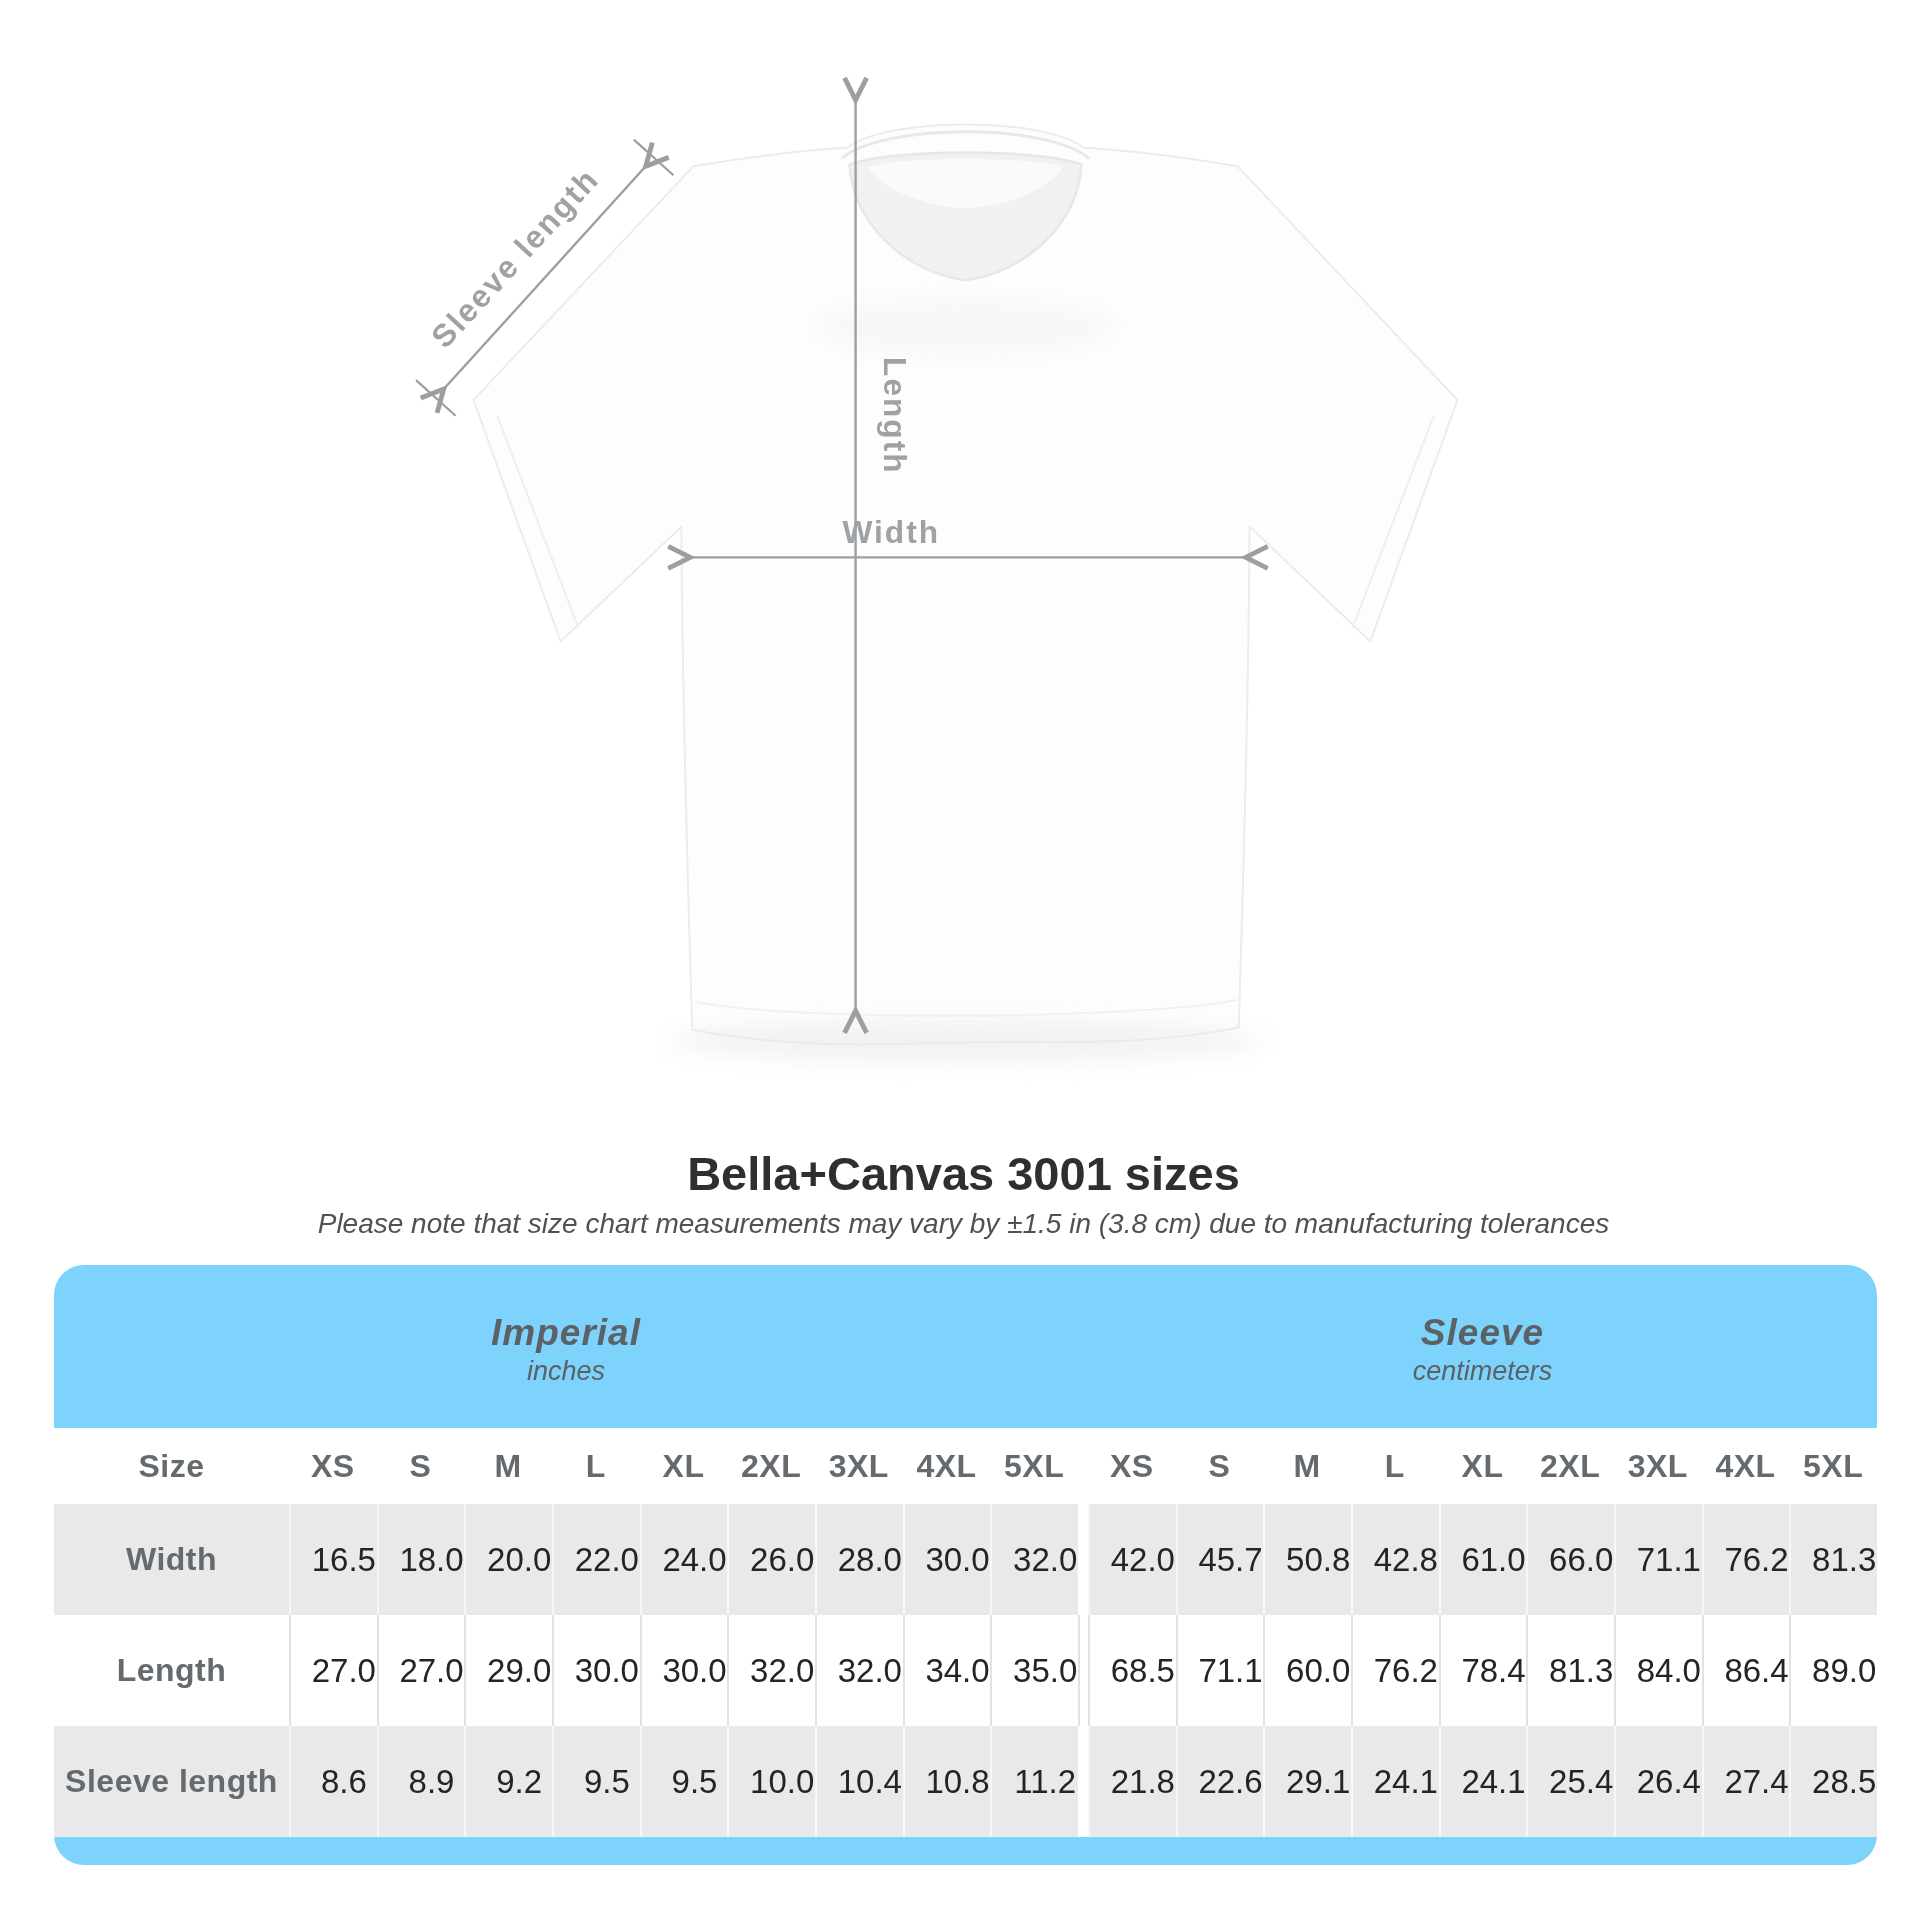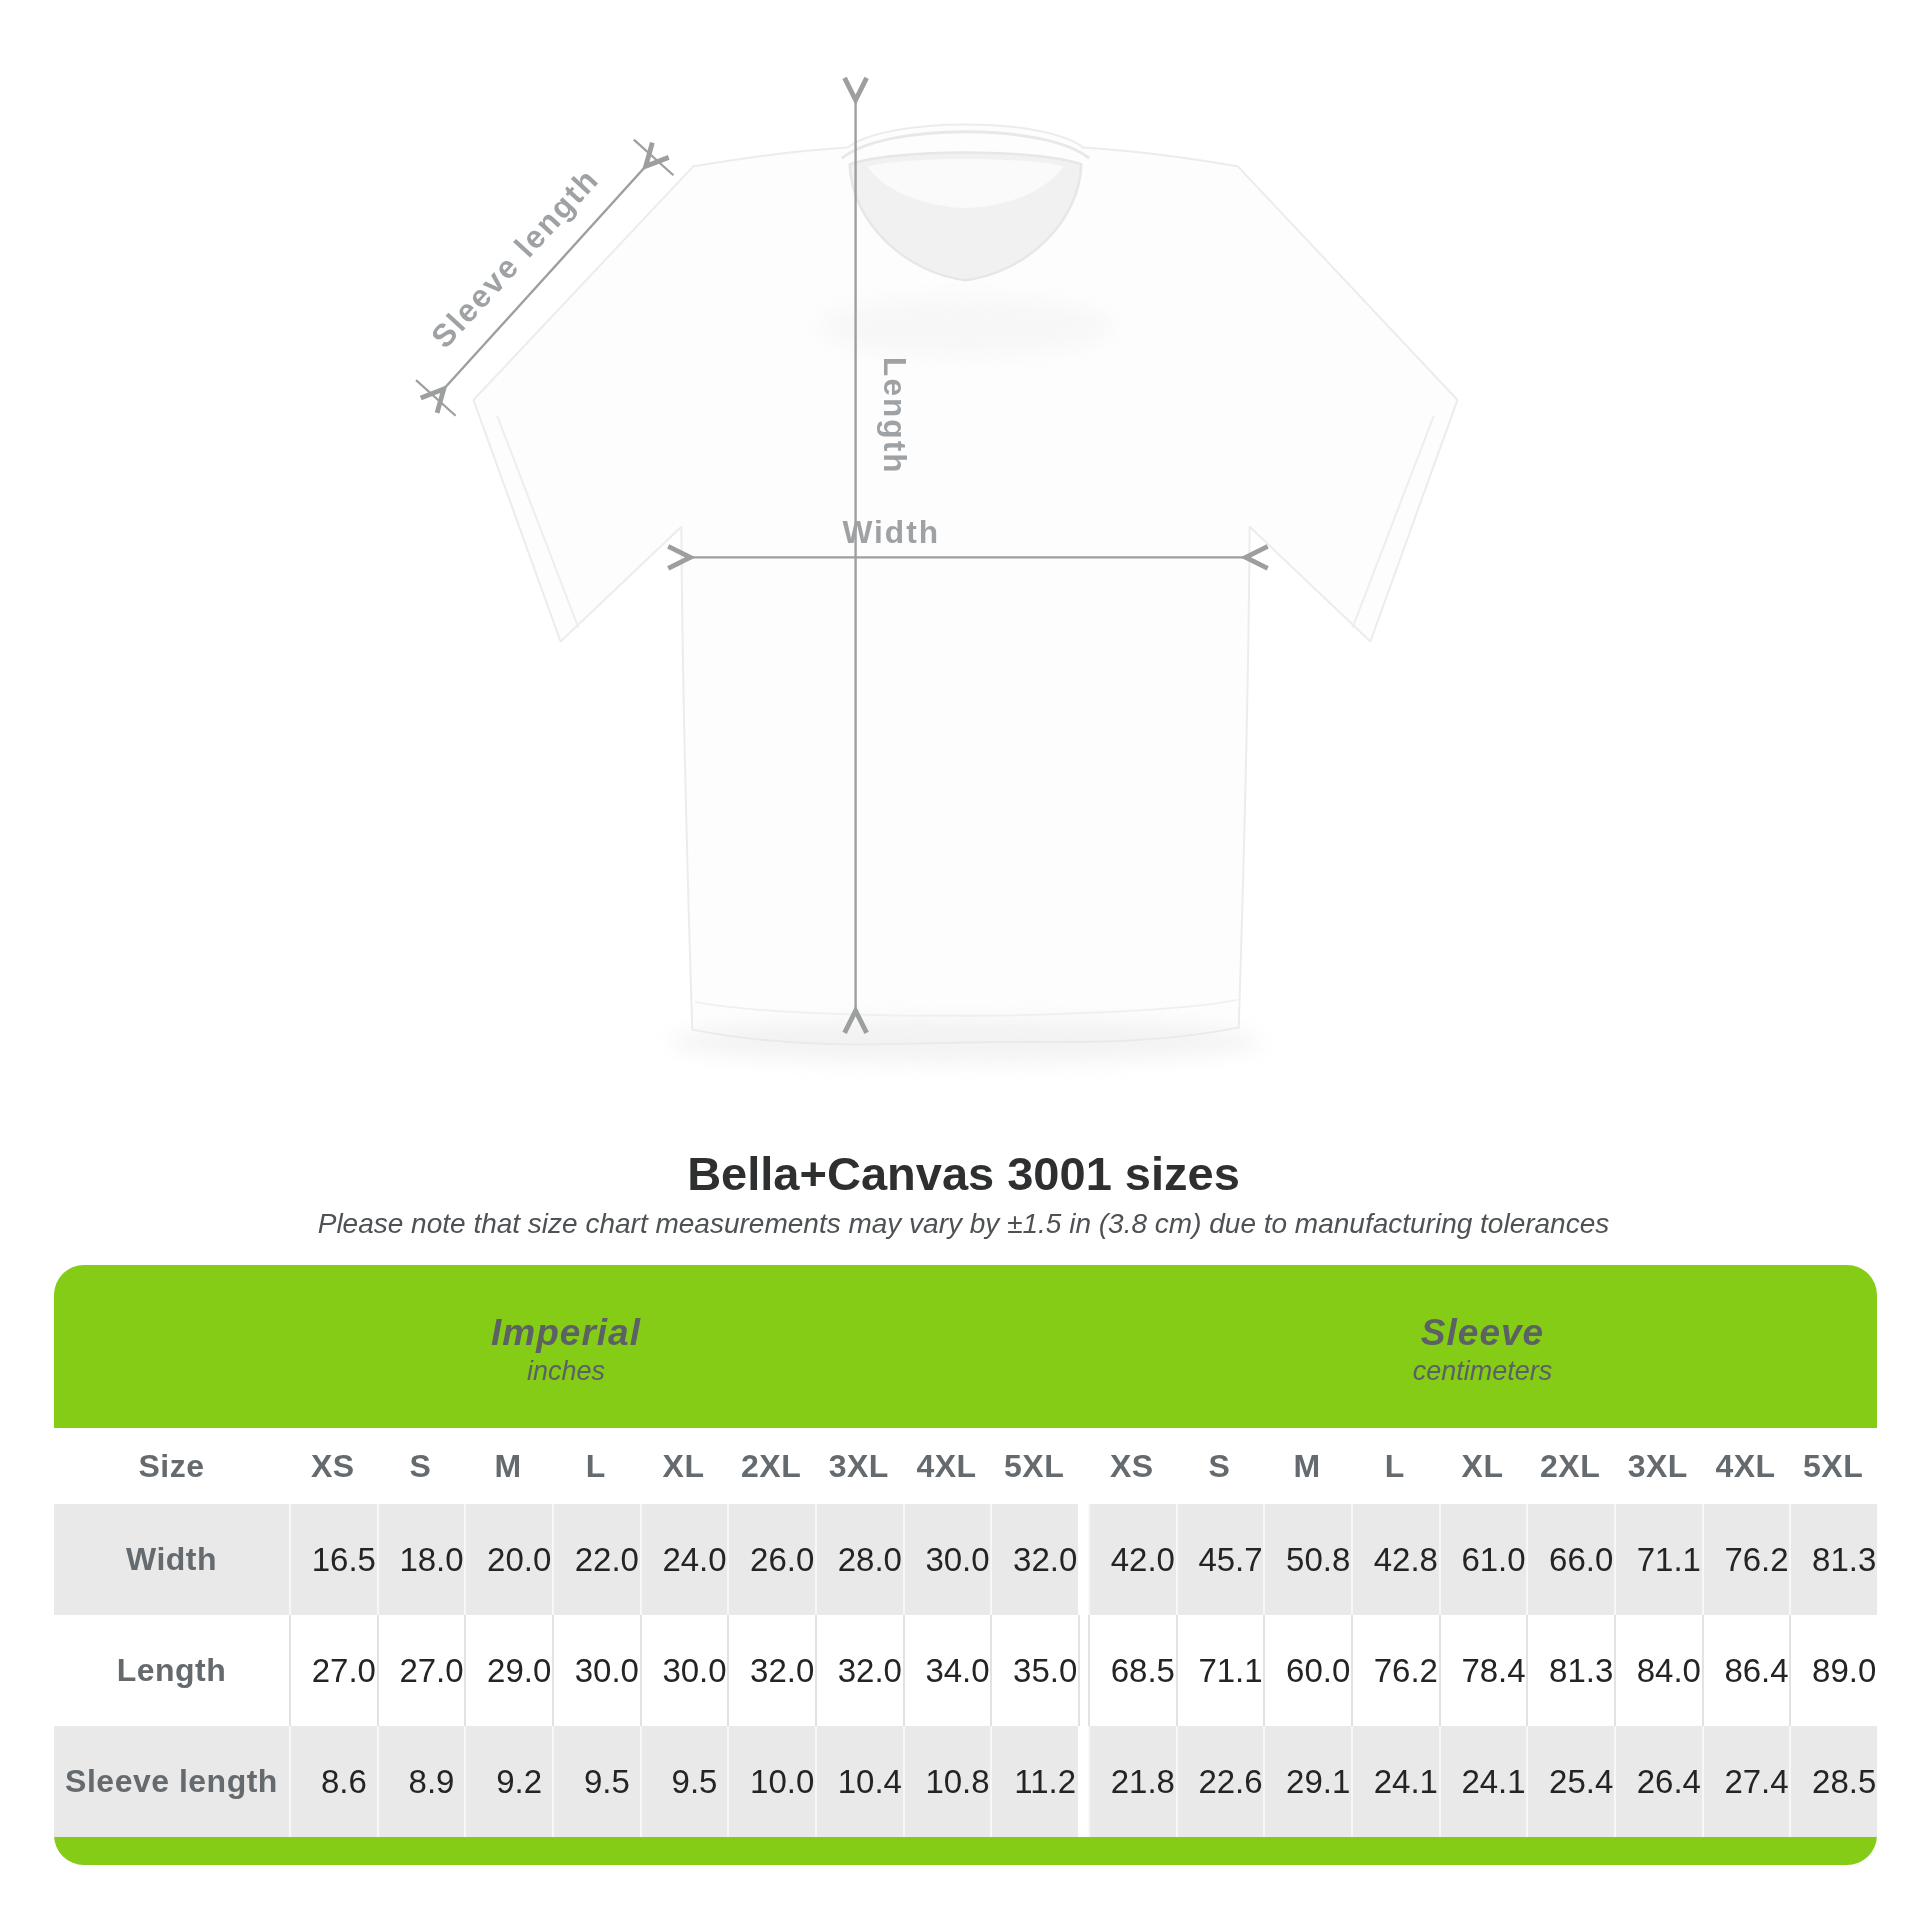--- a/index.html
+++ b/index.html
@@ -10,21 +10,21 @@
   .diagram-svg{position:absolute;left:0;top:0;}
   .dim-label{font-family:"Liberation Sans",sans-serif;font-weight:bold;font-size:32px;fill:#9ea2a5;letter-spacing:2px;}
 
   
   .caption{position:absolute;top:1150px;left:0;width:1927px;text-align:center;}
   .caption h1{margin:0;font-size:47px;line-height:48px;font-weight:bold;color:#2e2f30;letter-spacing:0px;}
   .caption p{margin:11px 0 0 0;font-size:28px;line-height:30px;font-style:italic;color:#4f5254;}
 
   
   .size-table{position:absolute;left:54px;top:1265px;width:1823px;height:600px;
-              background:#84cc16;border-radius:30px;overflow:hidden;}
+              background:#7dd3fc;border-radius:30px;overflow:hidden;}
   .grid-row{display:grid;grid-template-columns:235px repeat(9,1fr) 10px repeat(9,1fr);}
   .row-units{height:163px;}
   .row-header{height:76px;background:#ffffff;}
   .row-data{height:111px;}
   .row-white{background:#ffffff;}
   .row-gray{background:#e9e9e9;}
 
   .unit-cell{display:flex;flex-direction:column;align-items:center;justify-content:center;padding-top:6px;}
   .unit-imperial{grid-column:1/11;}
   .unit-gap{grid-column:11/12;}

